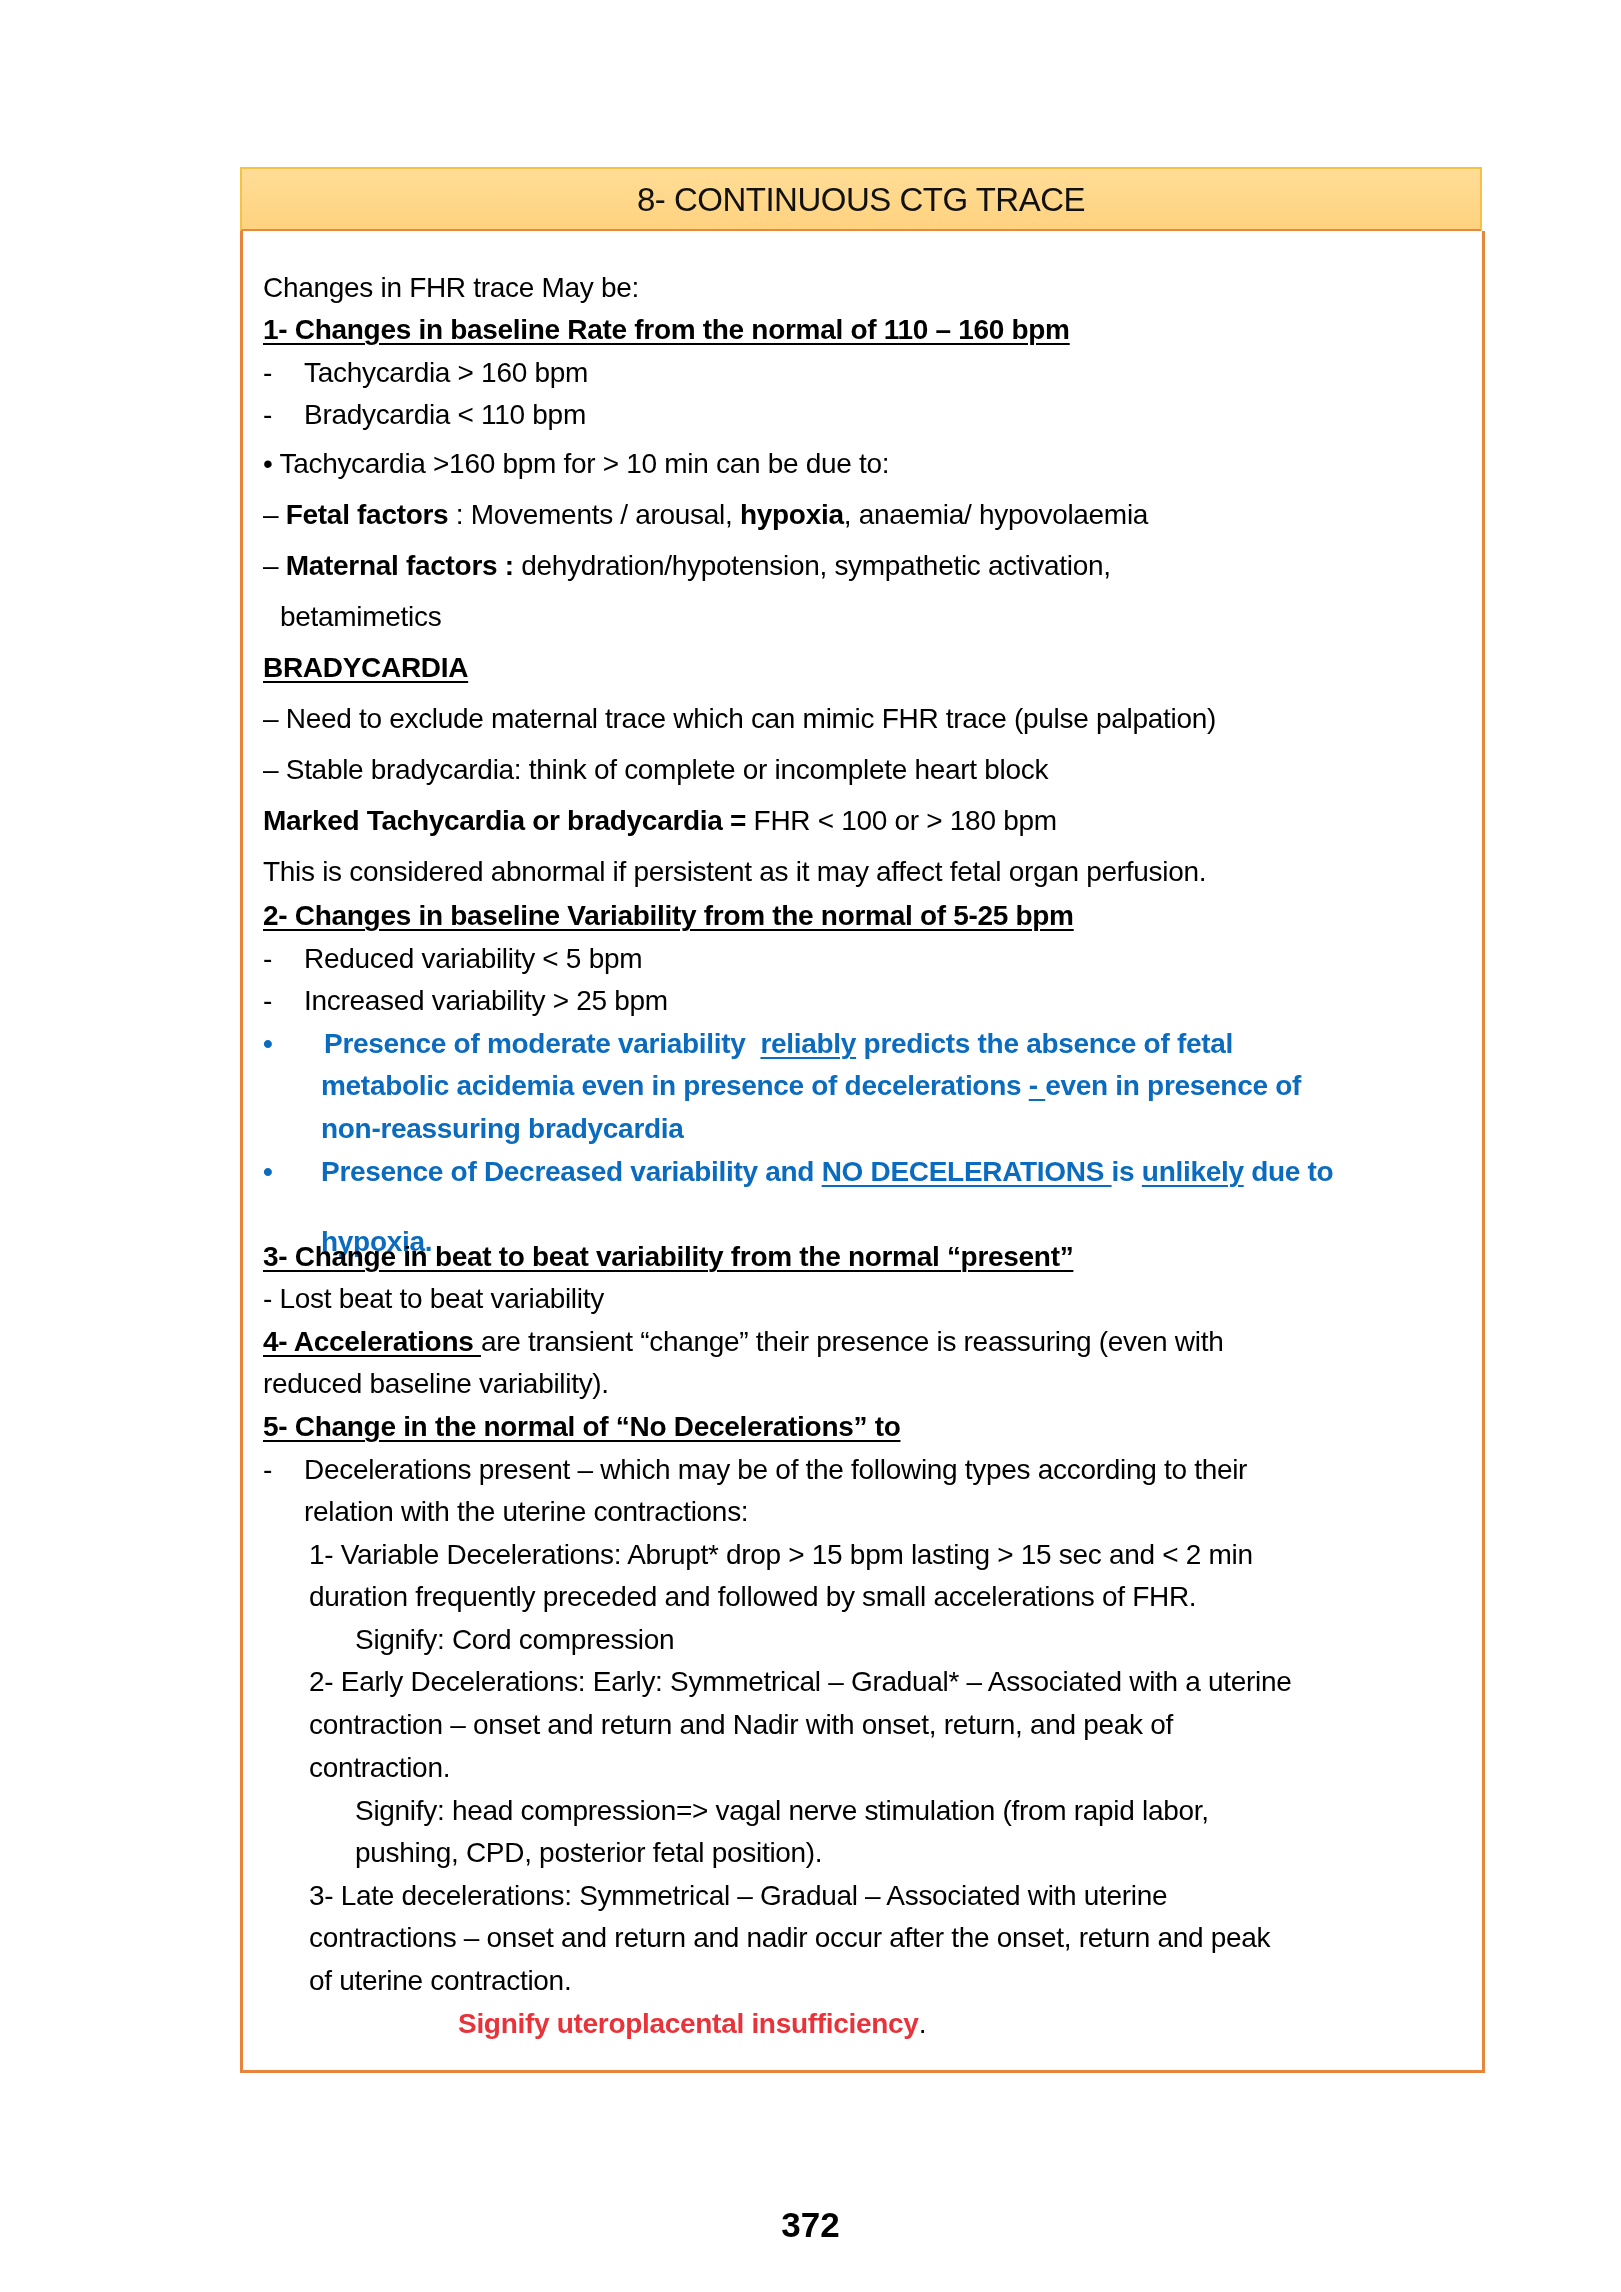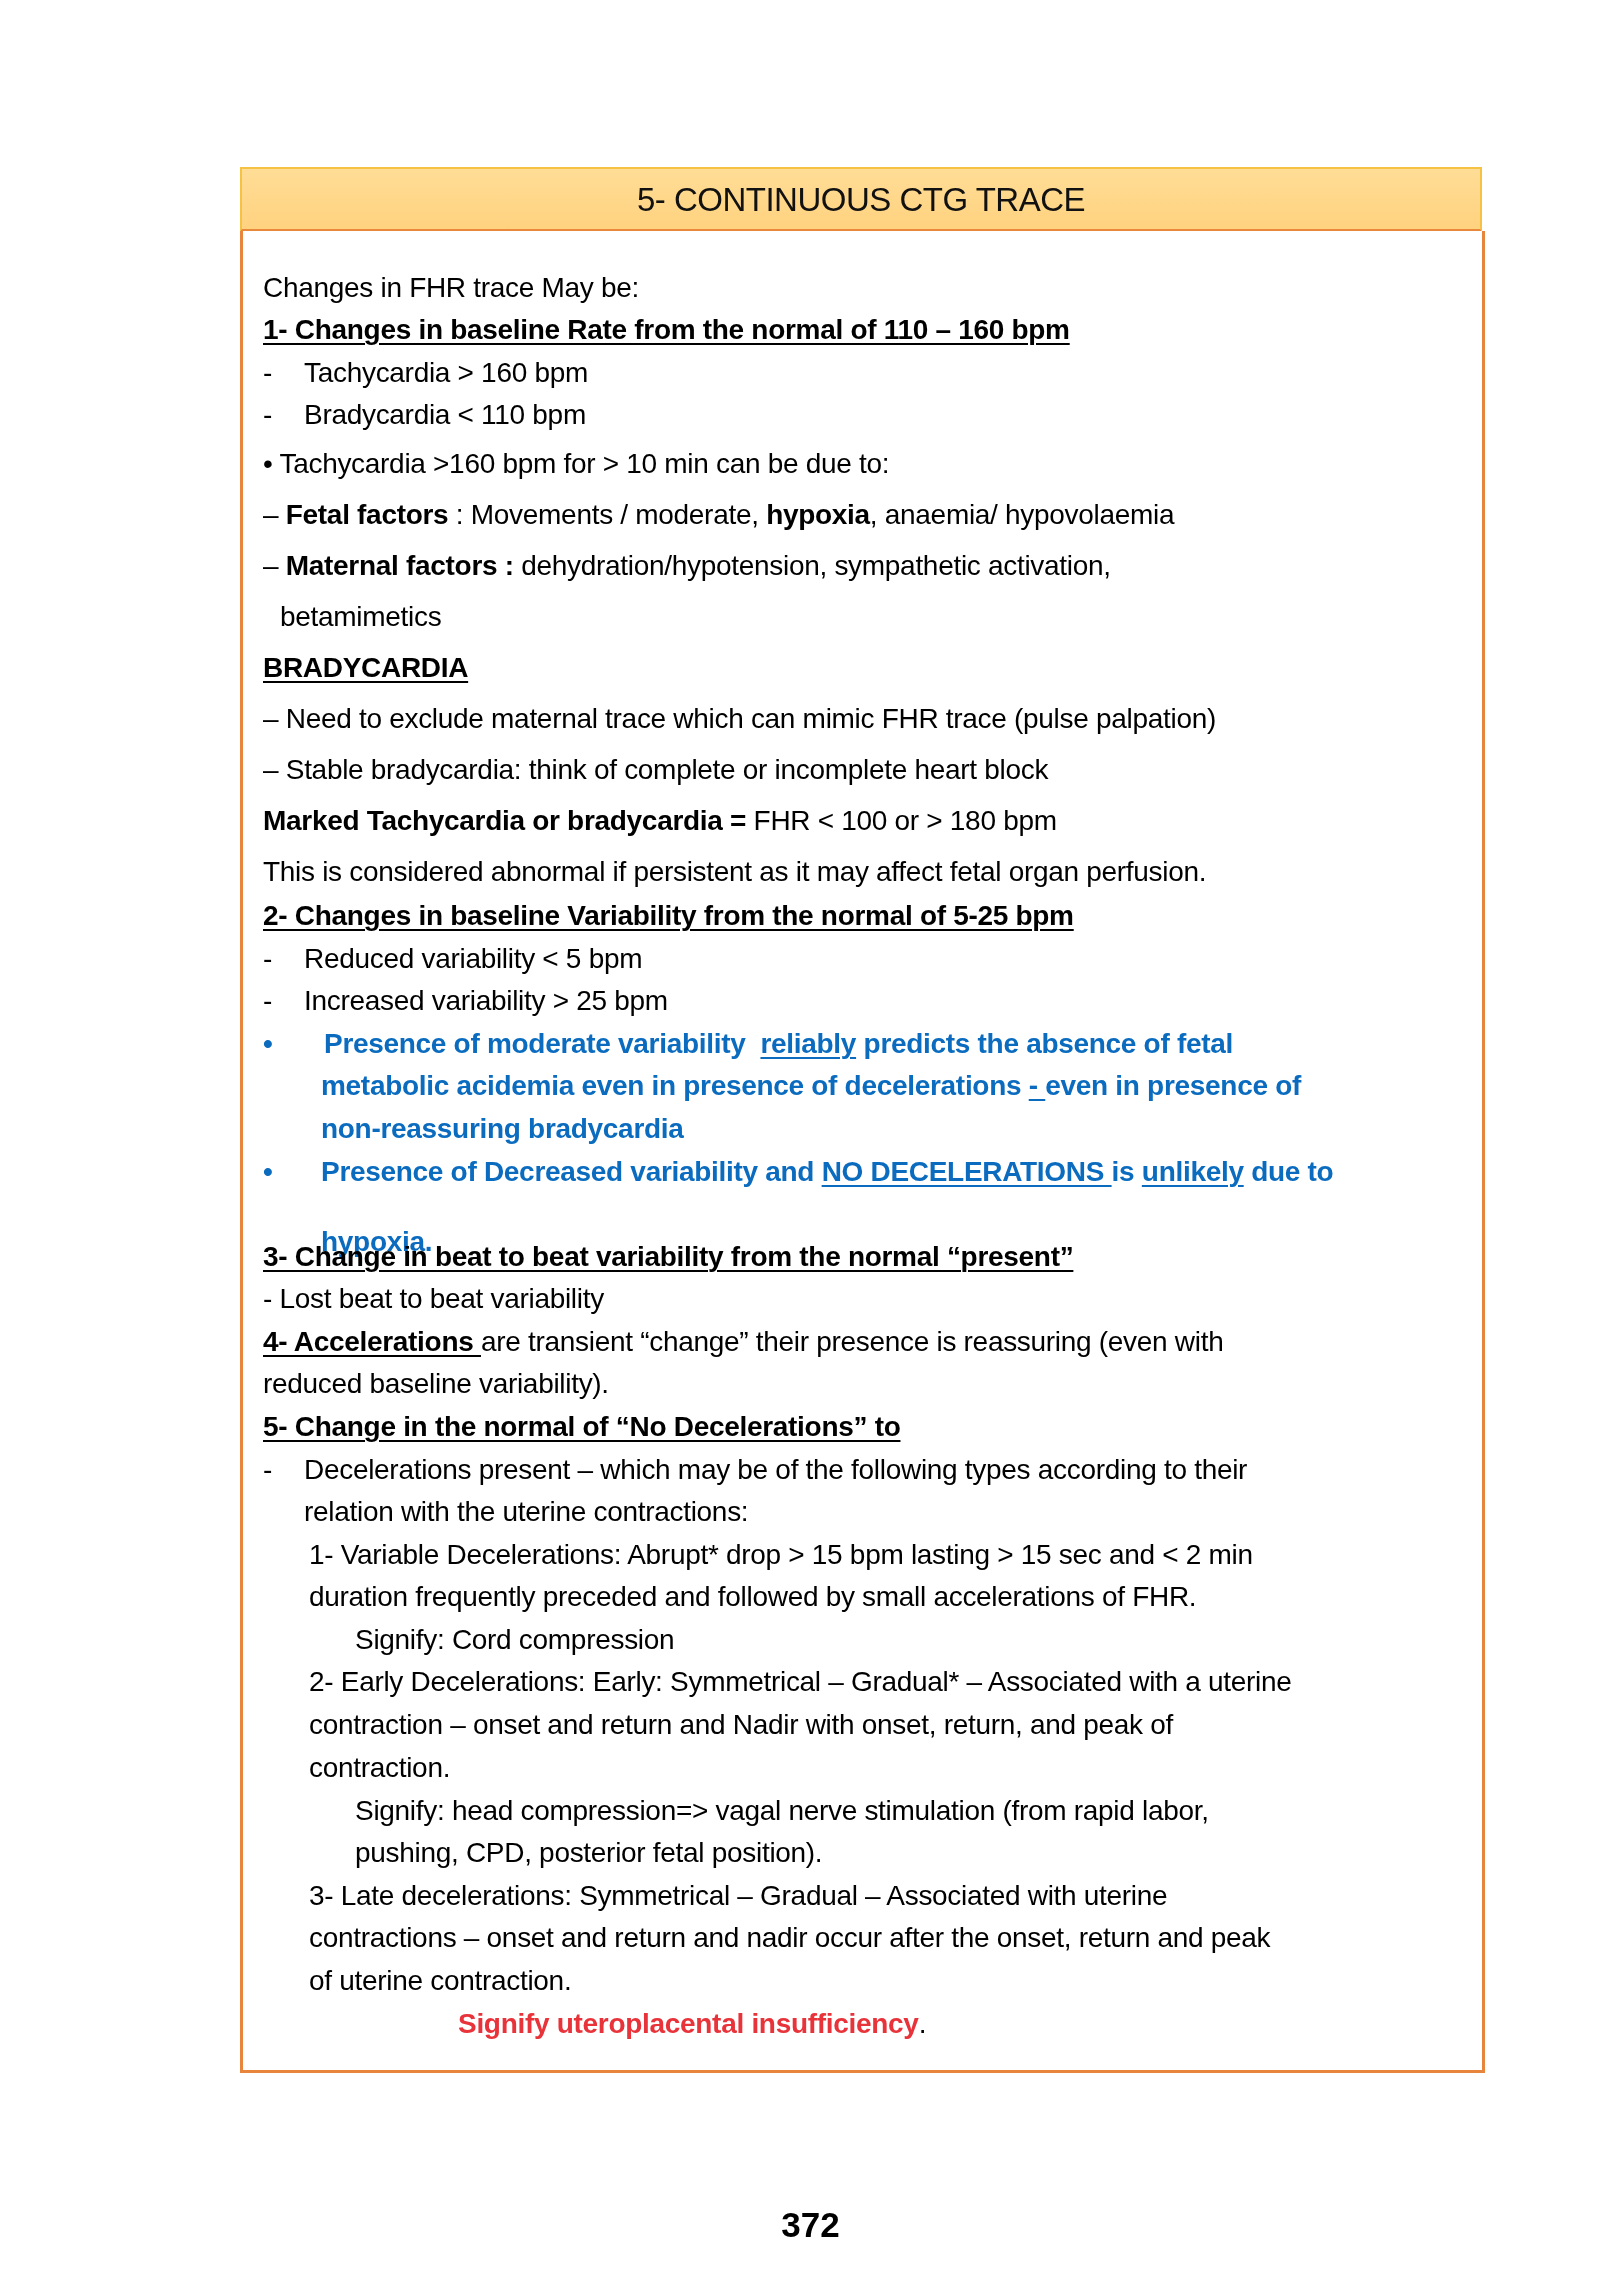--- a/index.html
+++ b/index.html
@@ -24,41 +24,41 @@
   .bi { font-weight: bold; }
   .blue { color: #0b6cbf; font-weight: bold; }
   .red { color: #e8333a; font-weight: bold; }
   .page-num { position: absolute; left: 0; width: 1621px; top: 2205px; text-align: center;
               font-size: 35px; font-weight: bold; }
 </style>
 </head>
 <body>
 
 <div class="header">
-  <div class="header-title">5- CONTINUOUS CTG TRACE</div>
+  <div class="header-title">8- CONTINUOUS CTG TRACE</div>
 </div>
 <div class="box"></div>
 
 <div>
   <div class="ln" style="left:263px;top:270px">Changes in FHR trace May be:</div>
   <div class="ln b u" style="left:263px;top:312px">1- Changes in baseline Rate from the normal of 110 – 160 bpm</div>
 
   <div class="ln" style="left:263px;top:355px">
     <span>-</span>
     <span style="position:absolute;left:41px">Tachycardia &gt; 160 bpm</span>
   </div>
   <div class="ln" style="left:263px;top:397px">
     <span>-</span>
     <span style="position:absolute;left:41px">Bradycardia &lt; 110 bpm</span>
   </div>
 
   <div class="ln" style="left:263px;top:446px">• Tachycardia &gt;160 bpm for &gt; 10 min can be due to:</div>
 
   <div class="ln" style="left:263px;top:497px">
-    <span>– </span><span class="b">Fetal factors</span><span> : Movements / moderate, </span><span class="bi">hypoxia</span><span>, anaemia/ hypovolaemia</span>
+    <span>– </span><span class="b">Fetal factors</span><span> : Movements / arousal, </span><span class="bi">hypoxia</span><span>, anaemia/ hypovolaemia</span>
   </div>
   <div class="ln" style="left:263px;top:548px">
     <span>– </span><span class="b">Maternal factors :</span><span> dehydration/hypotension, sympathetic activation,</span>
   </div>
   <div class="ln" style="left:280px;top:599px">betamimetics</div>
 
   <div class="ln b u" style="left:263px;top:650px">BRADYCARDIA</div>
   <div class="ln" style="left:263px;top:701px">– Need to exclude maternal trace which can mimic FHR trace (pulse palpation)</div>
   <div class="ln" style="left:263px;top:752px">– Stable bradycardia: think of complete or incomplete heart block</div>
 

